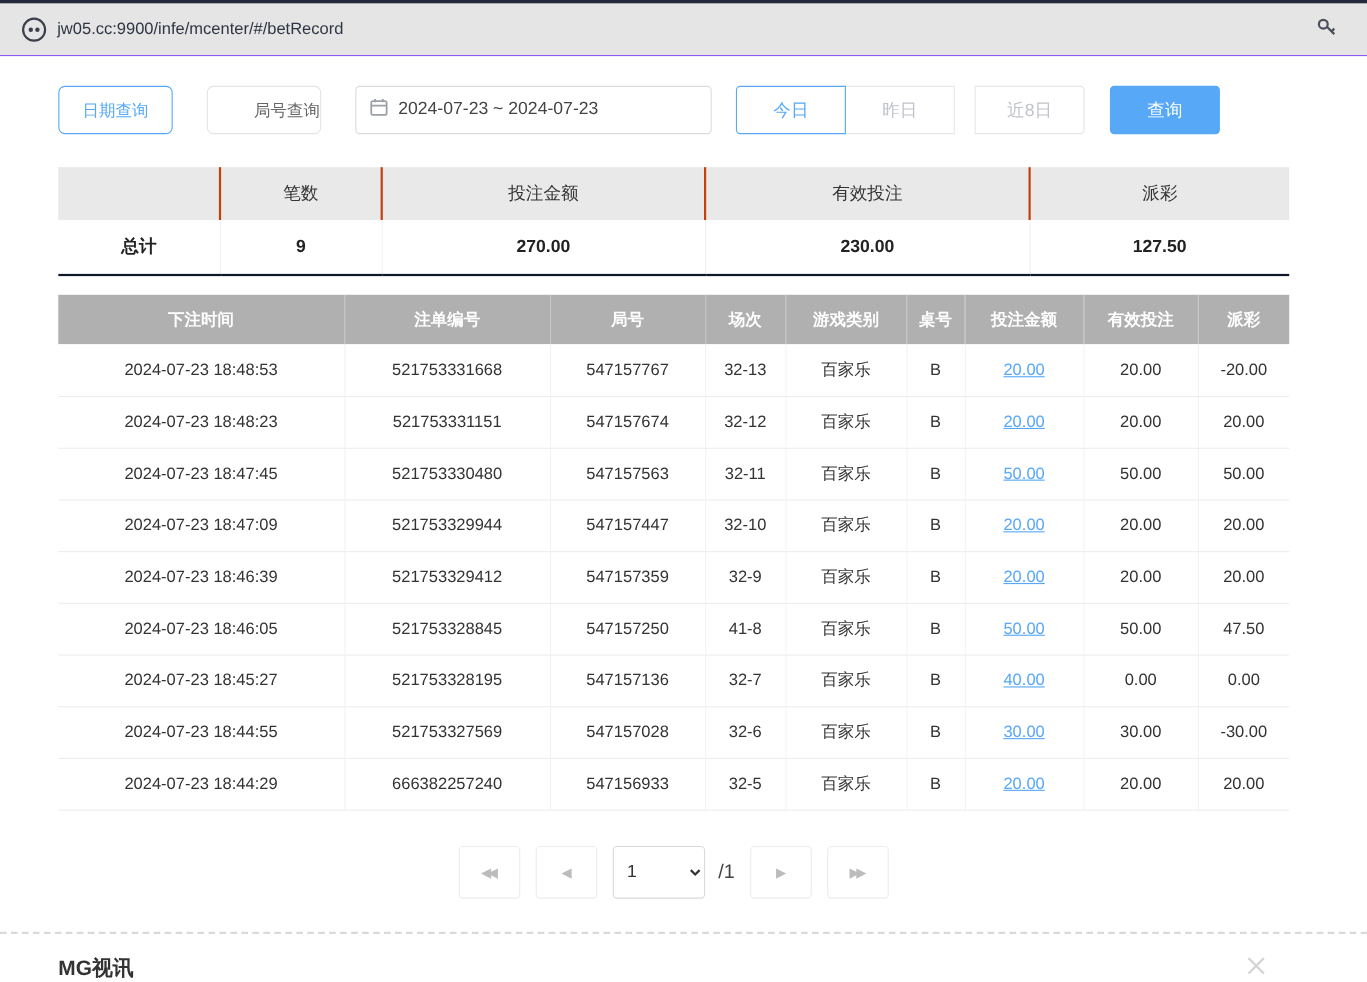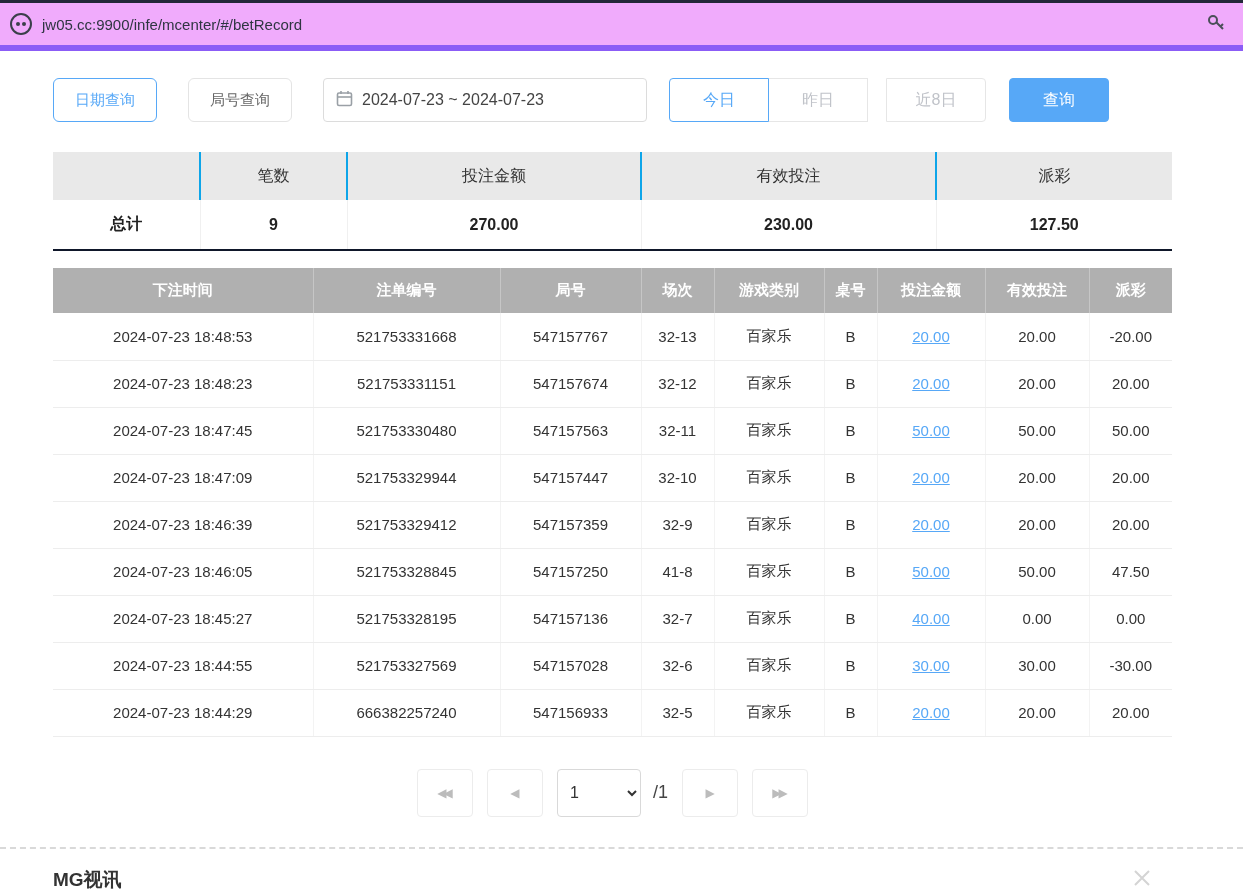--- a/index.html
+++ b/index.html
@@ -1,53 +1,53 @@
 <!DOCTYPE html>
 <html><head>
 <meta charset="utf-8">
 <style>
   * { box-sizing: border-box; margin: 0; padding: 0; }
   html,body { width:1243px; height:893px; overflow:hidden; background:#fff;
     font-family:"Liberation Sans", sans-serif; color:#333; }
 
   
-  .topbar { height:51px; background:#f0abfc; border-top:3px solid #23283a;
-    border-bottom:6px solid #8b5cf6; display:flex; align-items:center; padding:0 10px; }
+  .topbar { height:51px; background:#e5e5e5; border-top:3px solid #23283a;
+    border-bottom:1px solid #8b5cf6; display:flex; align-items:center; padding:0 20px; }
   .favicon { width:22px; height:22px; border:2px solid #3a3f4a; border-radius:50%;
     display:flex; align-items:center; justify-content:center; margin-right:10px; flex:none; }
   .favicon i { width:4px; height:4px; background:#3a3f4a; border-radius:50%; display:inline-block; margin:0 1px; }
   .url-text { font-size:15px; color:#2f3542; flex:1; }
   .key-icon { flex:none; margin-right:6px; }
 
   
   .content { padding:0 71px 0 53px; }
 
   .filter-row { margin-top:27px; display:flex; align-items:center; height:44px;gap:12px; }
   button { font-family:inherit; cursor:pointer; }
   .btn-outline-blue { width:104px; height:44px; background:#fff; border:1px solid #57a8f7;
     color:#57a8f7; border-radius:6px; font-size:15px; }
   .btn-outline-gray { width:104px; height:44px; background:#fff; border:1px solid #e4e4e4;
-    color:#666; border-radius:6px; font-size:15px; margin-left:19px; }
+    color:#666; border-radius:6px; font-size:15px; margin-left:19px;text-align:right; }
   .date-box { margin-left:19px; width:324px; height:44px; border:1px solid #dcdcdc;
     border-radius:4px; display:flex; align-items:center; padding:0 12px; gap:9px;
     font-size:16px; color:#444; background:#fff; }
   .seg-group { margin-left:10px; display:flex; }
   .seg { width:100px; height:44px; background:#fff; border:1px solid #e6e6e6;
     color:#c0c3c9; font-size:16px; margin-left:-1px; position:relative; }
   .seg:first-child { margin-left:0; border-radius:4px 0 0 4px; }
   .seg:last-child { border-radius:0 4px 4px 0;margin-left:18px; }
   .seg.active { border-color:#57a8f7; color:#57a8f7; z-index:1; }
   .btn-primary { margin-left:11px; width:100px; height:44px; background:#57a8f7;
     border:1px solid #57a8f7; color:#fff; border-radius:4px; font-size:16px; }
 
   
   table { border-collapse:collapse; width:100%; table-layout:fixed; }
   .summary { margin-top:30px; }
   .summary th { background:#e9e9e9; height:48px; font-size:16px; font-weight:400;
-    color:#333; border-right:2px solid #0ea5e9; }
+    color:#333; border-right:2px solid #c2410c; }
   .summary th:last-child { border-right:none; }
   .summary td { background:#fff; height:50px; text-align:center; font-size:16px;
     font-weight:700; color:#222; border-bottom:2px solid #0f172a;
     border-right:1px solid #f0f0f0; }
   .summary td:last-child { border-right:none; }
 
   
   .bet-table { margin-top:17px; }
   .bet-table th { background:#b0b0b0; color:#fff; font-size:15px; font-weight:700;
     height:45px; border-right:1px solid #c6c6c6; }

